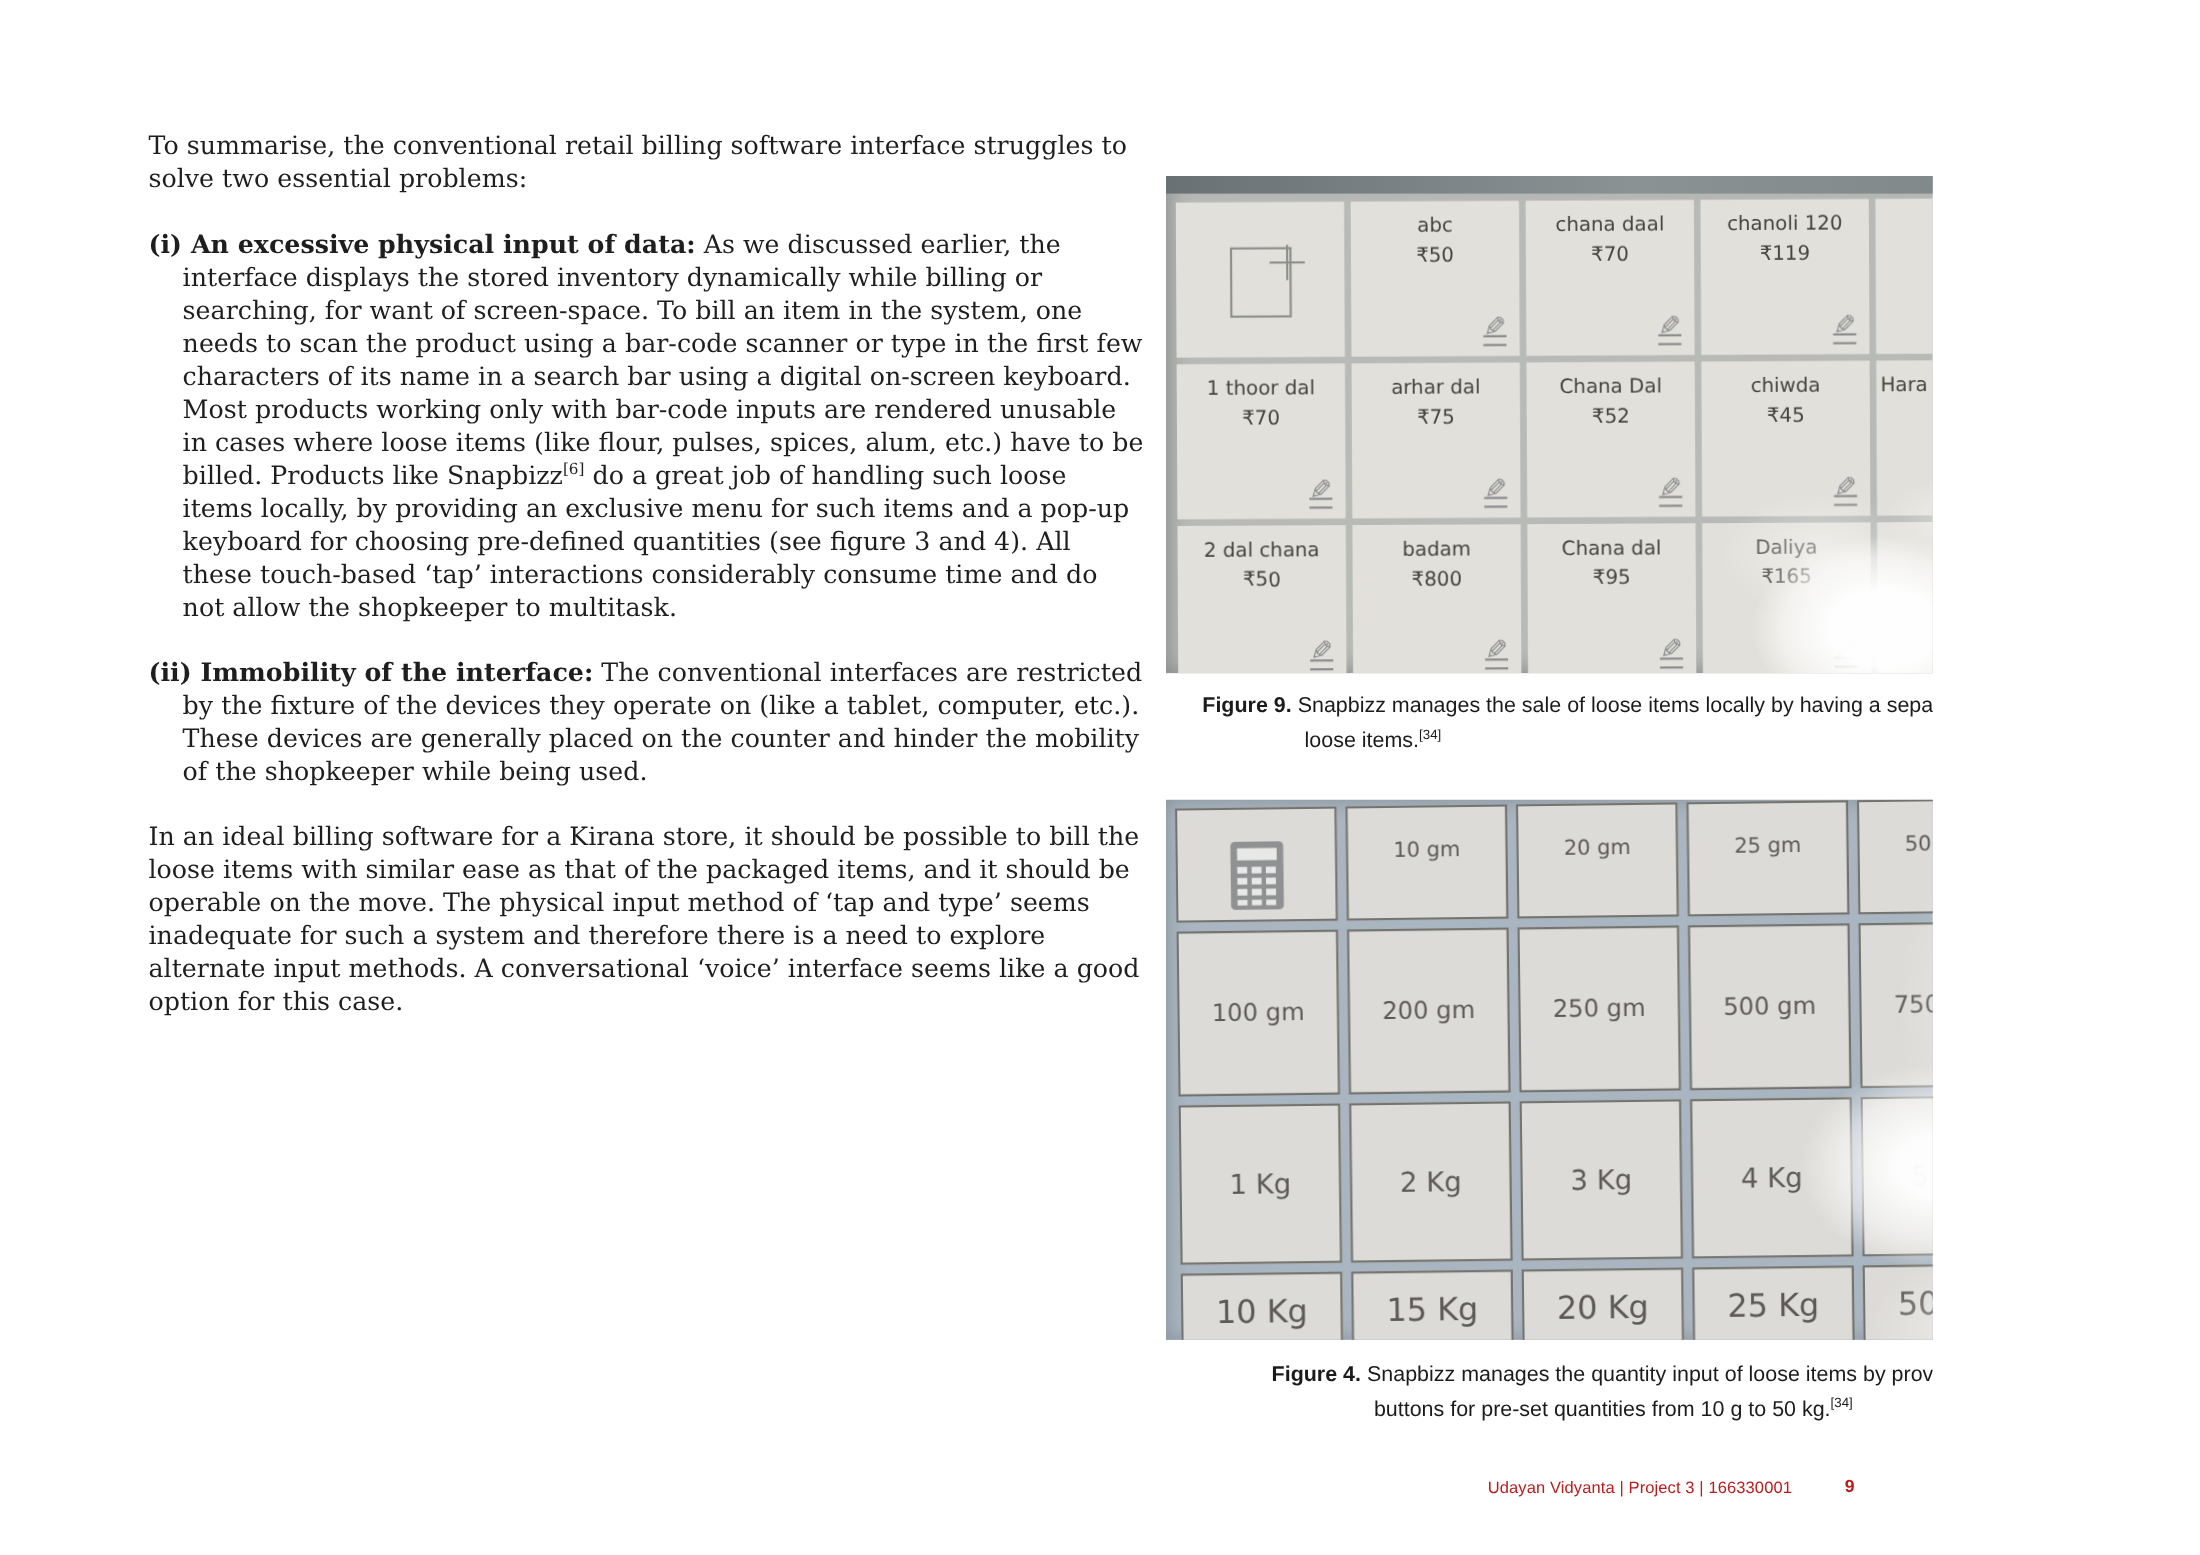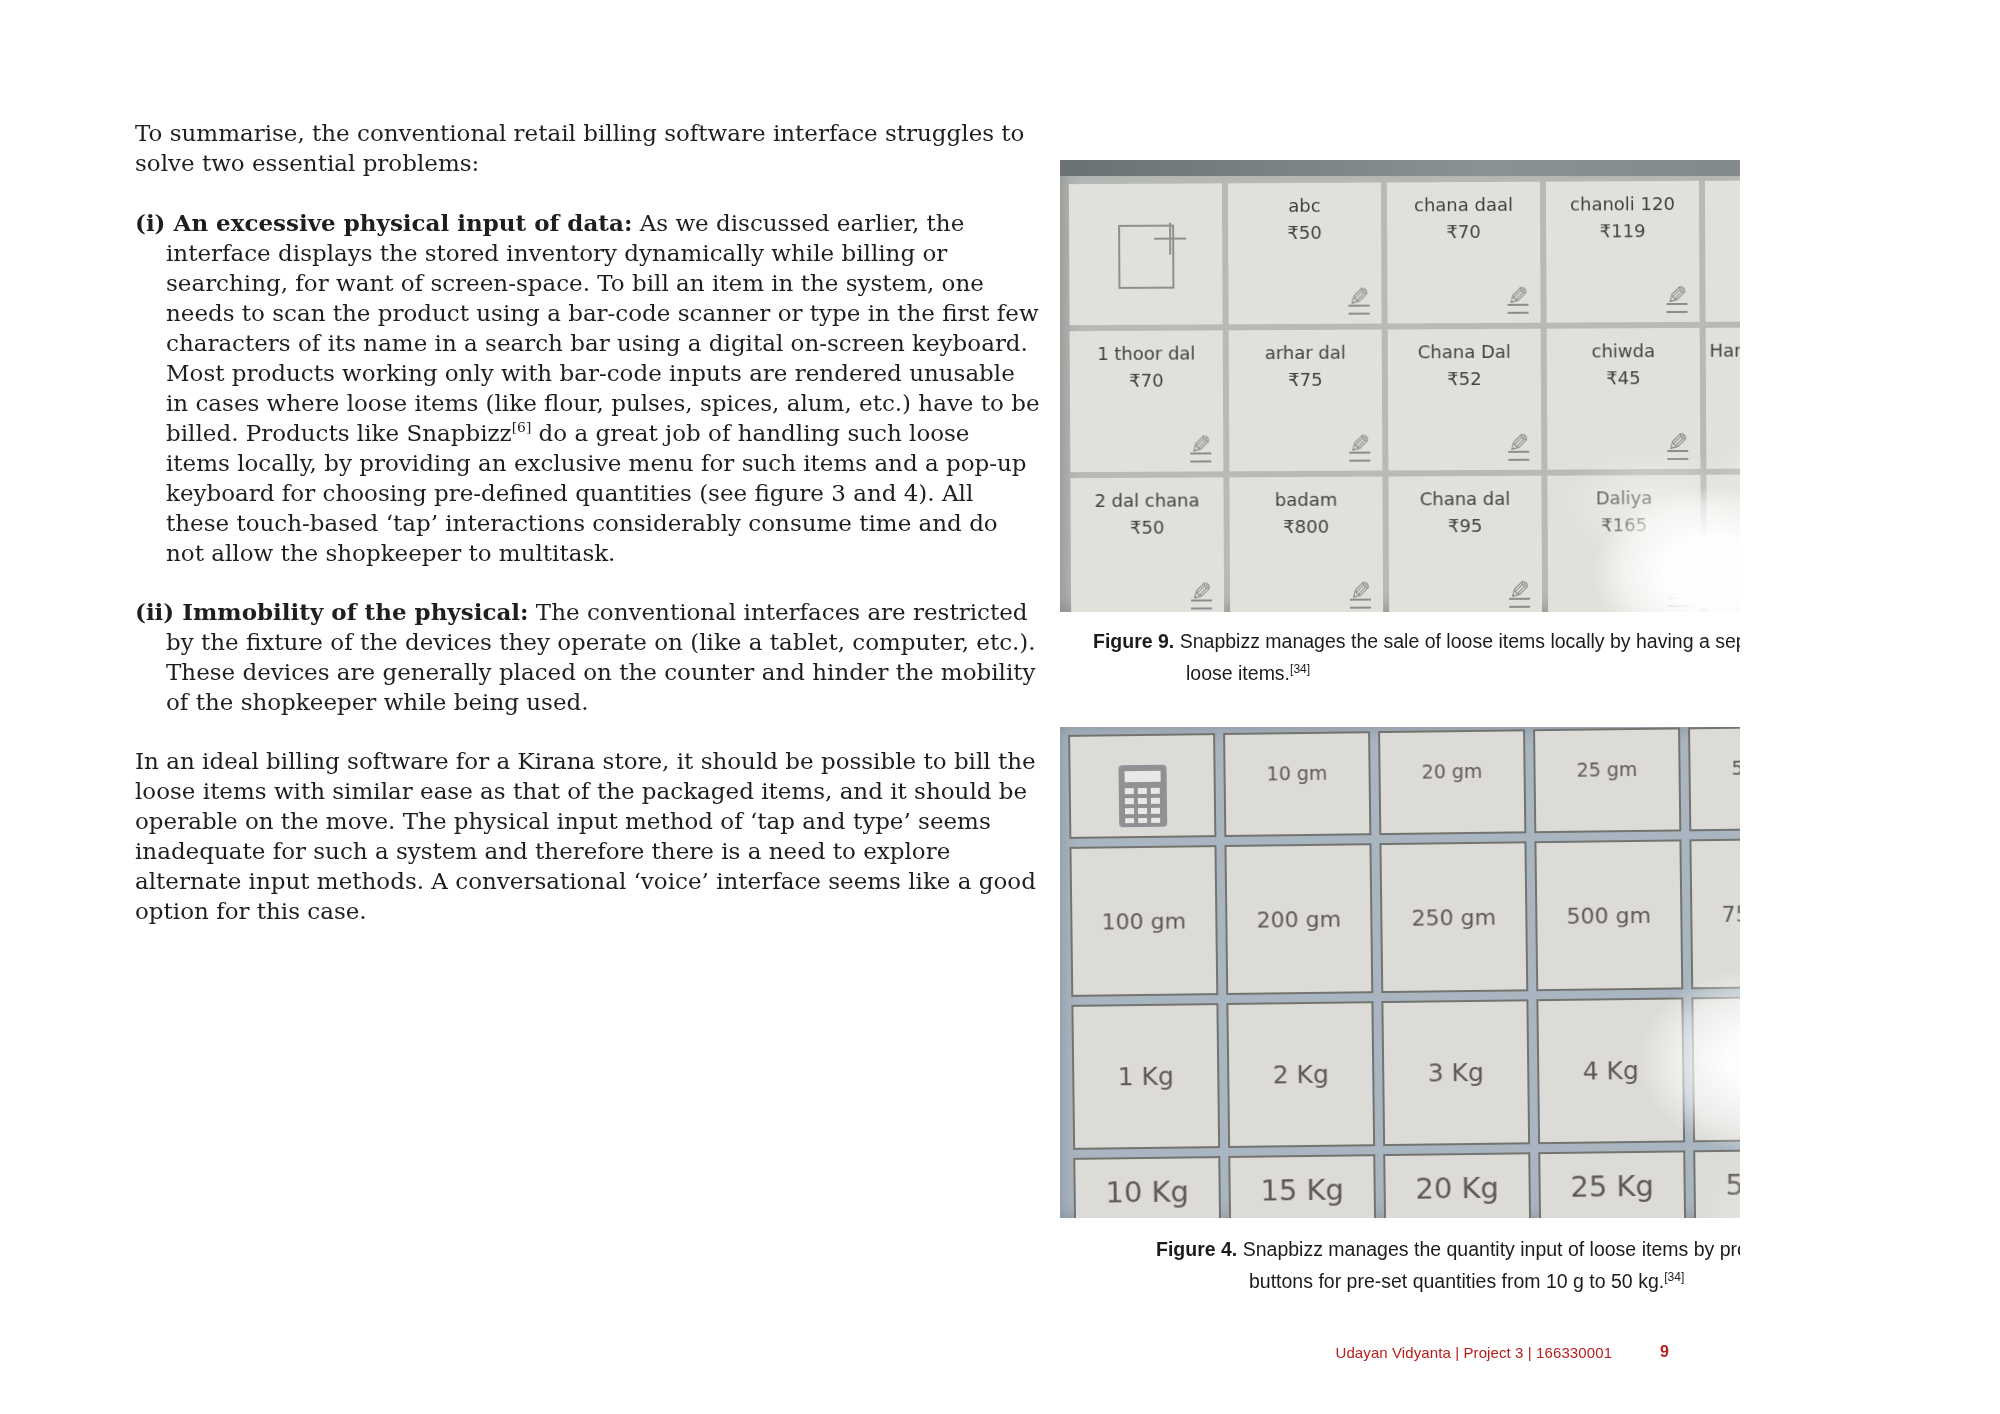--- a/index.html
+++ b/index.html
@@ -1,17 +1,17 @@
 <!DOCTYPE html>
 <html><head>
 <meta charset="utf-8">
 <style>
   html,body{margin:0;padding:0;background:#ffffff;}
   .page{position:relative;width:1740px;height:1414px;background:#ffffff;overflow:hidden;
-        font-family:"DejaVu Serif",serif;color:#1e1e1e;}
+        font-family:"DejaVu Serif",serif;color:#1e1e1e;padding-left:17px;}
 
   
   .bodycol{position:absolute;left:135px;top:118px;width:905px;font-size:23px;line-height:30px;}
   .para{margin:0 0 30px 0;}
   .hang{padding-left:31px;text-indent:-31px;margin-bottom:29px;}
   .para b{font-weight:700;margin-top:10px;}
   sup{font-size:0.60em;line-height:0;vertical-align:super;}
 
   
   .photo{position:absolute;overflow:hidden;}
@@ -76,21 +76,21 @@
 </head>
 <body>
 
 <div class="page">
 
   <div class="bodycol">
     <p class="para">To summarise, the conventional retail billing software interface struggles to solve two essential problems:</p>
 
     <p class="para hang"><b><span>(i)</span> <span>An excessive physical input of data:</span></b> <span>As we discussed earlier, the interface displays the stored inventory dynamically while billing or searching, for want of screen-space. To bill an item in the system, one needs to scan the product using a bar-code scanner or type in the first few characters of its name in a search bar using a digital on-screen keyboard. Most products working only with bar-code inputs are rendered unusable in cases where loose items (like flour, pulses, spices, alum, etc.) have to be billed. Products like Snapbizz</span><sup>[6]</sup> <span>do a great job of handling such loose items locally, by providing an exclusive menu for such items and a pop-up keyboard for choosing pre-defined quantities (see figure 3 and 4). All these touch-based ‘tap’ interactions considerably consume time and do not allow the shopkeeper to multitask.</span></p>
 
-    <p class="para hang"><b><span>(ii)</span> <span>Immobility of the physical:</span></b> <span>The conventional interfaces are restricted by the fixture of the devices they operate on (like a tablet, computer, etc.). These devices are generally placed on the counter and hinder the mobility of the shopkeeper while being used.</span></p>
+    <p class="para hang"><b><span>(ii)</span> <span>Immobility of the interface:</span></b> <span>The conventional interfaces are restricted by the fixture of the devices they operate on (like a tablet, computer, etc.). These devices are generally placed on the counter and hinder the mobility of the shopkeeper while being used.</span></p>
 
     <p class="para">In an ideal billing software for a Kirana store, it should be possible to bill the loose items with similar ease as that of the packaged items, and it should be operable on the move. The physical input method of ‘tap and type’ seems inadequate for such a system and therefore there is a need to explore alternate input methods. A conversational ‘voice’ interface seems like a good option for this case.</p>
   </div>
 
   <div class="photo fig3photo">
     <div class="f3top"></div>
     <div class="f3grid" id="f3grid">
         <div class="f3tile">
           <div class="addic"></div>
         </div>

